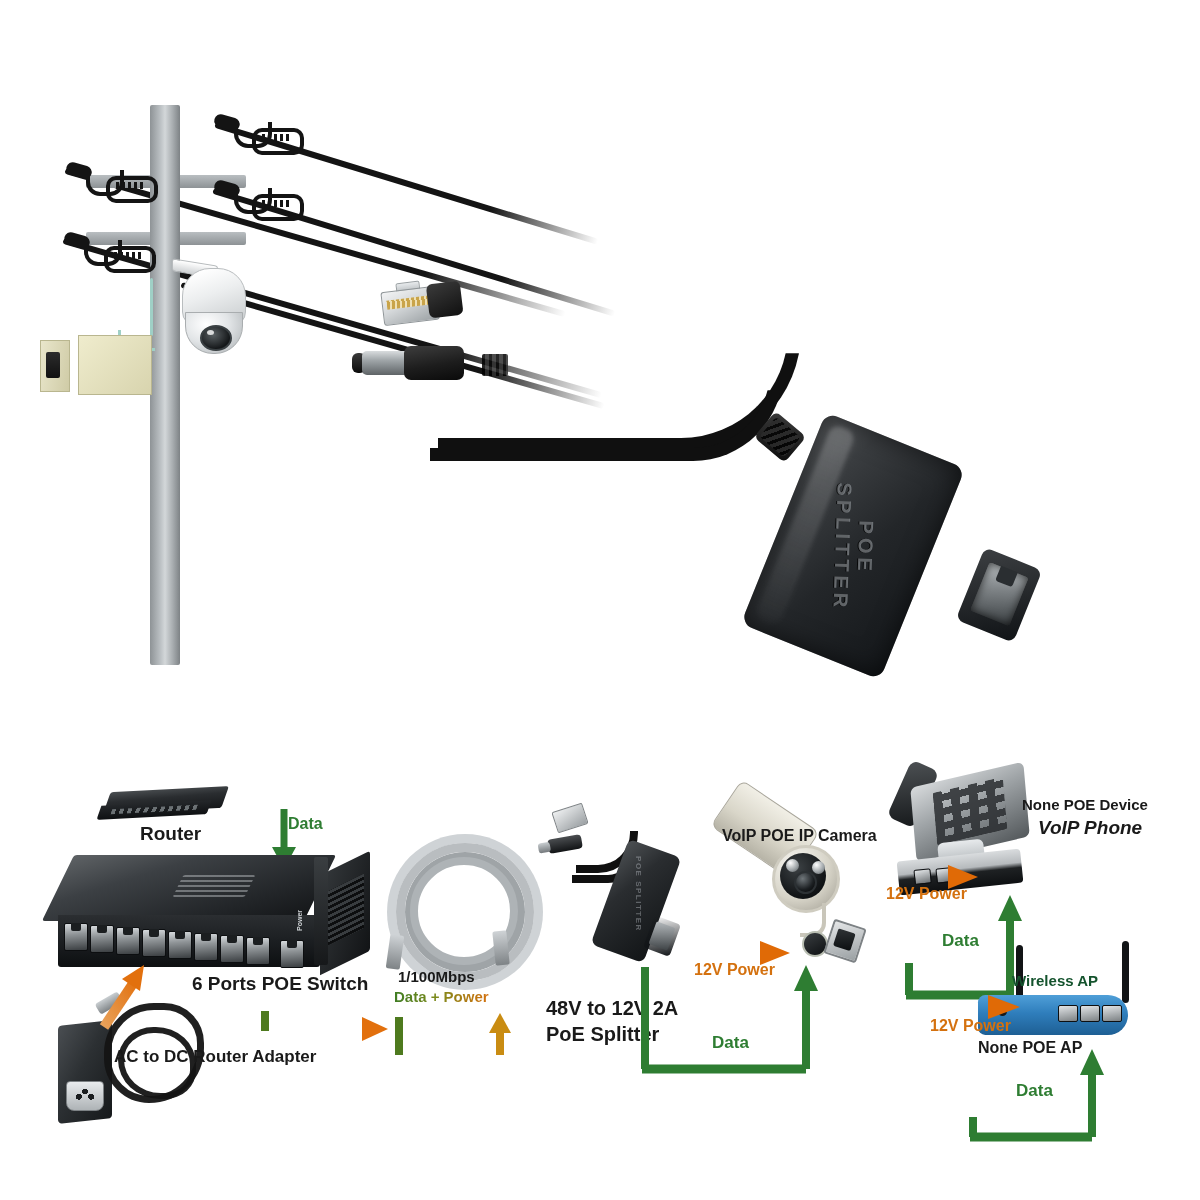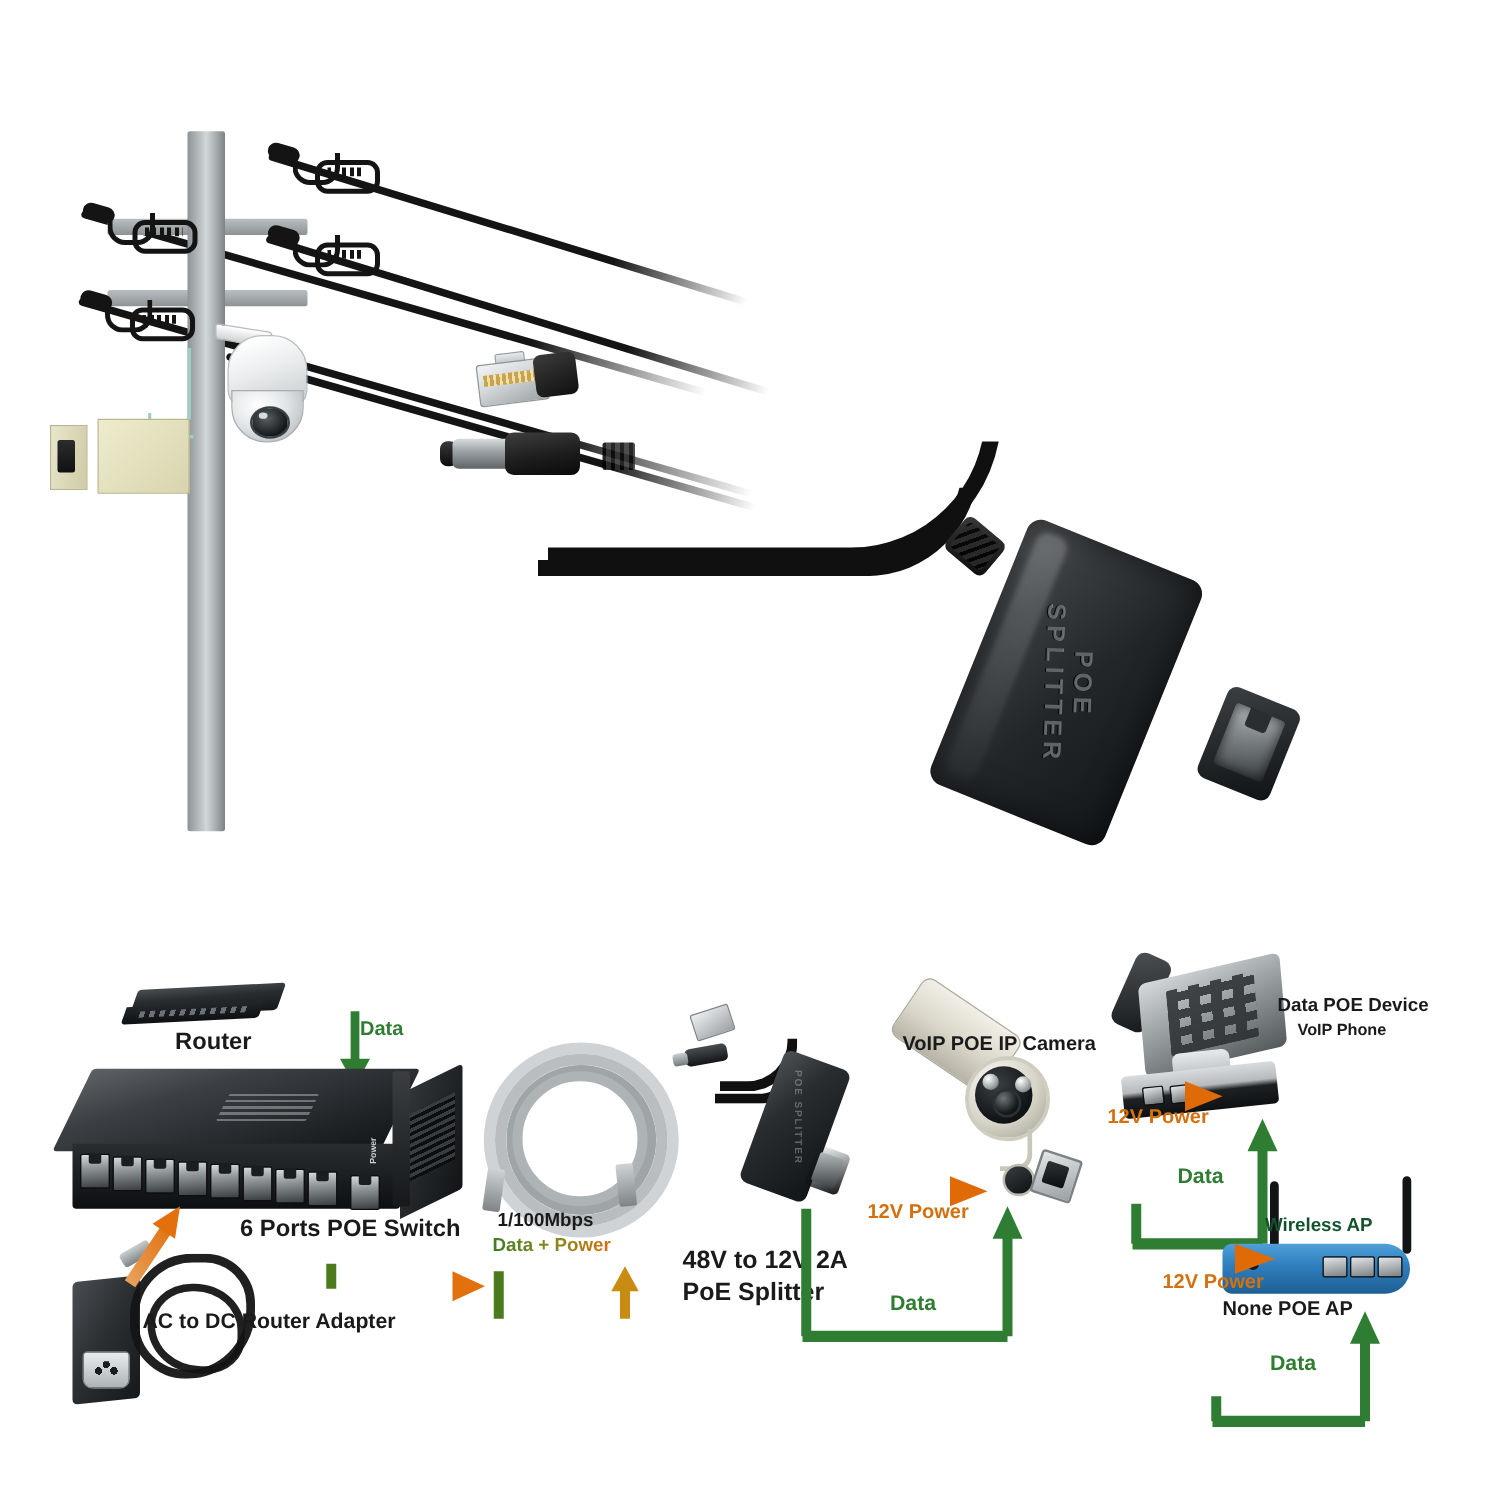--- a/index.html
+++ b/index.html
@@ -511,22 +511,22 @@
         <line x1="2" y1="108" x2="166" y2="108" stroke="#2e7d32" stroke-width="9"></line>
         <line x1="166" y1="108" x2="166" y2="26" stroke="#2e7d32" stroke-width="8"></line>
         <polygon points="166,4 154,30 178,30" fill="#2e7d32"></polygon>
       </svg>
     </div>
     <div class="lbl grn" style="left:712px;top:288px;font-size:17px;">Data</div>
 
     <div class="vp-hs"></div>
     <div class="vp-base"></div>
     <div class="vp-keys"></div>
-    <div class="lbl blk" style="left:1022px;top:52px;font-size:15px;">Data POE Device</div>
-    <div class="lbl blk" style="left:1038px;top:72px;font-size:13px;">VoIP Phone</div>
+    <div class="lbl blk" style="left:1022px;top:52px;font-size:15px;">None POE Device</div>
+    <div class="lbl blk" style="left:1038px;top:72px;font-size:19px;font-style:italic;">VoIP Phone</div>
 
     <div class="vp-hump"></div>
     <div class="vp-dev"></div>
     <div class="vp-ports">
       <div class="vp-port" style="left:0;top:0;"></div>
       <div class="vp-port" style="left:22px;top:1px;"></div>
     </div>
 
     <div class="arrow-wrap" style="left:884px;top:118px;">
       <svg width="104" height="32" viewBox="0 0 104 32">

